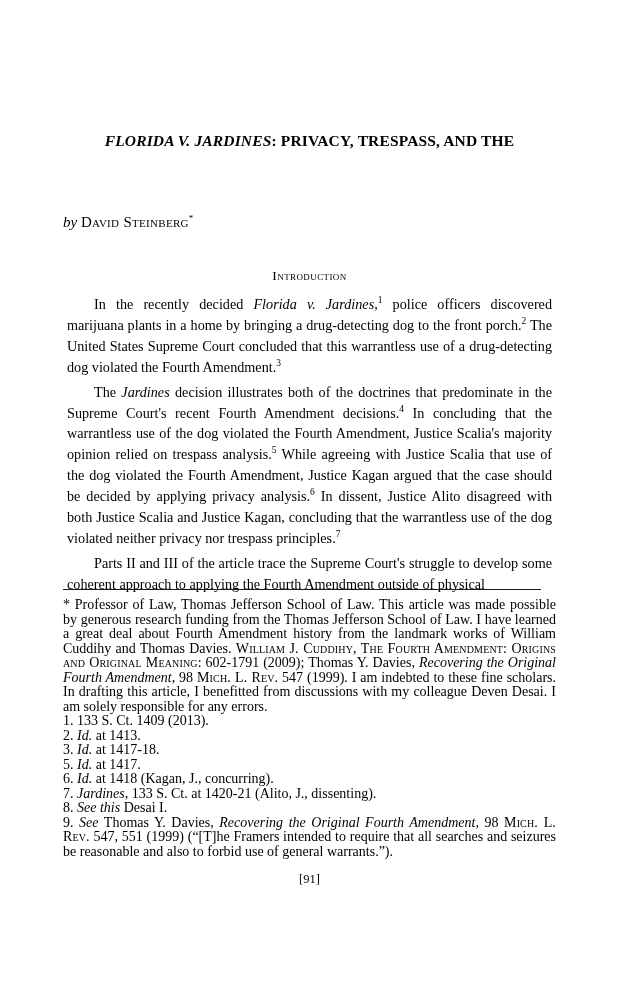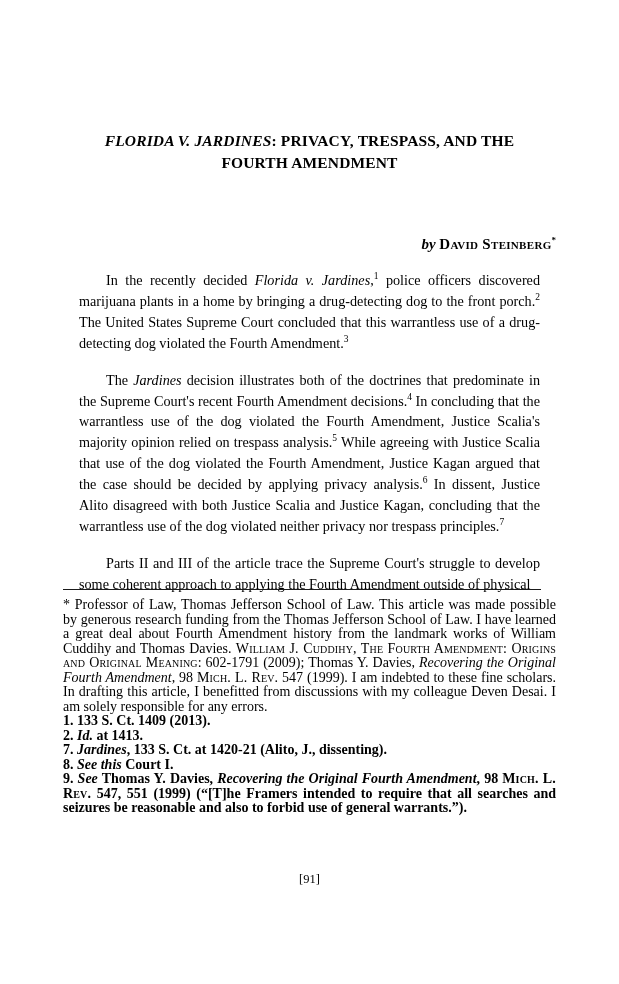--- a/index.html
+++ b/index.html
@@ -42,24 +42,23 @@
   }
   .title-case {
     font-style: italic;
   }
   .title-rest { font-style: normal; }
   .title-line2 { display: block; }
 
   
   .byline {
     margin-top: 56px;
-    text-align: right;
+    text-align: left;
     font-size: 15px;
     line-height: 20px;
-    font-weight: bold;
   }
   .byline .by {
     font-style: italic;
   }
   .byline .author {
     font-variant: small-caps;
     letter-spacing: 0.3px;
   }
   .byline .star {
     vertical-align: super;
@@ -77,21 +76,21 @@
 
   
   .body-text {
     margin-top: 10px;
     font-size: 14.2px;
     line-height: 20.9px;
     text-align: justify;
     text-justify: inter-word;
   }
   .body-text p {
-    margin: 16px;
+    margin: 4px;
     text-indent: 27px;
   }
   .body-text i { font-style: italic; }
   sup {
     font-size: 9.5px;
     vertical-align: super;
     line-height: 0;
   }
 
   
@@ -114,21 +113,20 @@
   }
   .footnotes p {
     margin: 0;
     text-indent: 0;
   }
   .fn-star {
     text-indent: 0;
   }
   .fn-num {
     text-indent: 25px;
-    font-weight: bold;
   }
   .footnotes i { font-style: italic; }
   .sc { font-variant: small-caps; letter-spacing: 0.15px; }
 
   
   .page-number {
     position: absolute;
     left: 0;
     top: 872px;
     width: 619px;
@@ -138,44 +136,47 @@
 </style>
 </head>
 <body>
 
 <div class="page">
 
   <div class="content">
 
     <div class="title-block">
       <span class="title-case">FLORIDA V. JARDINES</span><span class="title-rest">: PRIVACY, TRESPASS, AND THE</span>
-      <span class="title-line2">FOURTH AMENDMENT</span>
     </div>
 
     <div class="byline">
       <span class="by">by</span>
       <span class="author">David Steinberg</span><span class="star">*</span>
     </div>
 
+    <div class="section-heading">Introduction</div>
 
     <div class="body-text" id="body-text">
         <p><span>In the recently decided </span><i>Florida v. Jardines</i><span>,</span><sup>1</sup><span> police officers discovered marijuana plants in a home by bringing a drug-detecting dog to the front porch.</span><sup>2</sup><span> The United States Supreme Court concluded that this warrantless use of a drug-detecting dog violated the Fourth Amendment.</span><sup>3</sup></p>
         <p><span>The </span><i>Jardines</i><span> decision illustrates both of the doctrines that predominate in the Supreme Court's recent Fourth Amendment decisions.</span><sup>4</sup><span> In concluding that the warrantless use of the dog violated the Fourth Amendment, Justice Scalia's majority opinion relied on trespass analysis.</span><sup>5</sup><span> While agreeing with Justice Scalia that use of the dog violated the Fourth Amendment, Justice Kagan argued that the case should be decided by applying privacy analysis.</span><sup>6</sup><span> In dissent, Justice Alito disagreed with both Justice Scalia and Justice Kagan, concluding that the warrantless use of the dog violated neither privacy nor trespass principles.</span><sup>7</sup></p>
         <p><span>Parts II and III of the article trace the Supreme Court's struggle to develop some coherent approach to applying the Fourth Amendment outside of physical</span></p>
       </div>
 
   </div>
 
   <div class="footnote-area">
     <div class="footnote-rule"></div>
     <div class="footnotes" id="footnotes">
         <p class="fn-star"><span>* Professor of Law, Thomas Jefferson School of Law. This article was made possible by generous research funding from the Thomas Jefferson School of Law. I have learned a great deal about Fourth Amendment history from the landmark works of William Cuddihy and Thomas Davies. </span><span class="sc">William J. Cuddihy, The Fourth Amendment: Origins and Original Meaning</span><span>: 602-1791 (2009); Thomas Y. Davies, </span><i>Recovering the Original Fourth Amendment</i><span>, 98 </span><span class="sc">Mich. L. Rev.</span><span> 547 (1999). I am indebted to these fine scholars. In drafting this article, I benefitted from discussions with my colleague Deven Desai. I am solely responsible for any errors.</span></p>
         <p class="fn-num"><span>1.  133 S. Ct. 1409 (2013).</span></p>
         <p class="fn-num"><span>2.  </span><i>Id.</i><span> at 1413.</span></p>
+        <p class="fn-num"><span>3.  </span><i>Id.</i><span> at 1417-18.</span></p>
+        <p class="fn-num"><span>5.  </span><i>Id.</i><span> at 1417.</span></p>
+        <p class="fn-num"><span>6.  </span><i>Id.</i><span> at 1418 (Kagan, J., concurring).</span></p>
         <p class="fn-num"><span>7.  </span><i>Jardines</i><span>, 133 S. Ct. at 1420-21 (Alito, J., dissenting).</span></p>
-        <p class="fn-num"><span>8.  </span><i>See this</i><span> Court I.</span></p>
+        <p class="fn-num"><span>8.  </span><i>See this</i><span> Desai I.</span></p>
         <p class="fn-num"><span>9.  </span><i>See</i><span> Thomas Y. Davies, </span><i>Recovering the Original Fourth Amendment</i><span>, 98 </span><span class="sc">Mich. L. Rev.</span><span> 547, 551 (1999) (“[T]he Framers intended to require that all searches and seizures be reasonable and also to forbid use of general warrants.”).</span></p>
       </div>
   </div>
 
   <div class="page-number">[91]</div>
 
 </div>
 
 </body></html>

